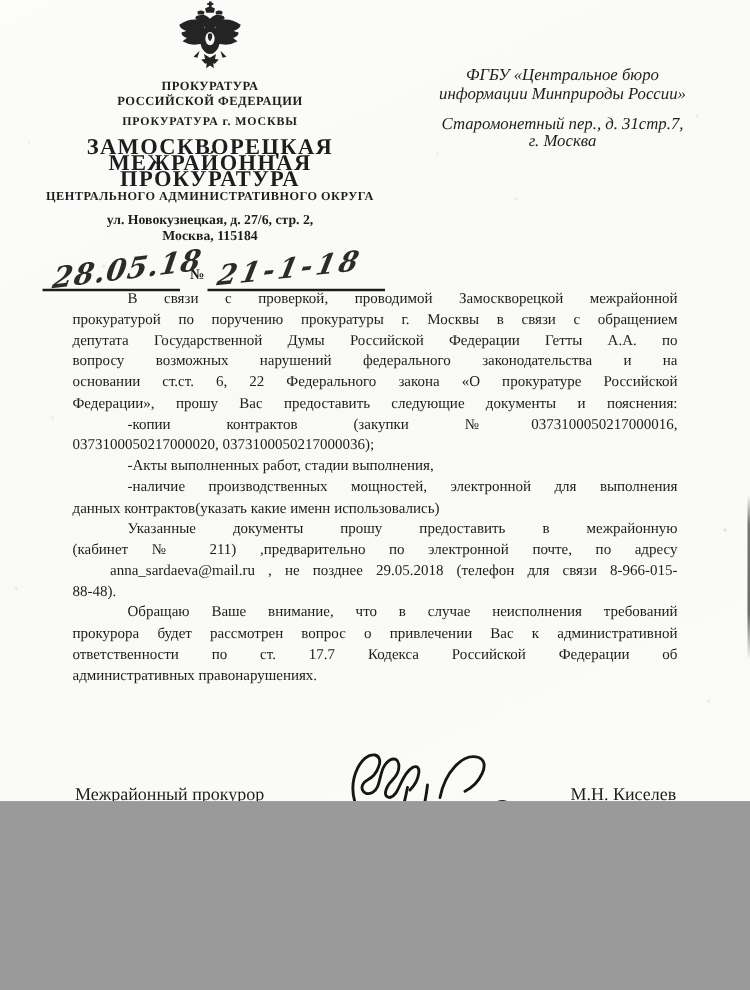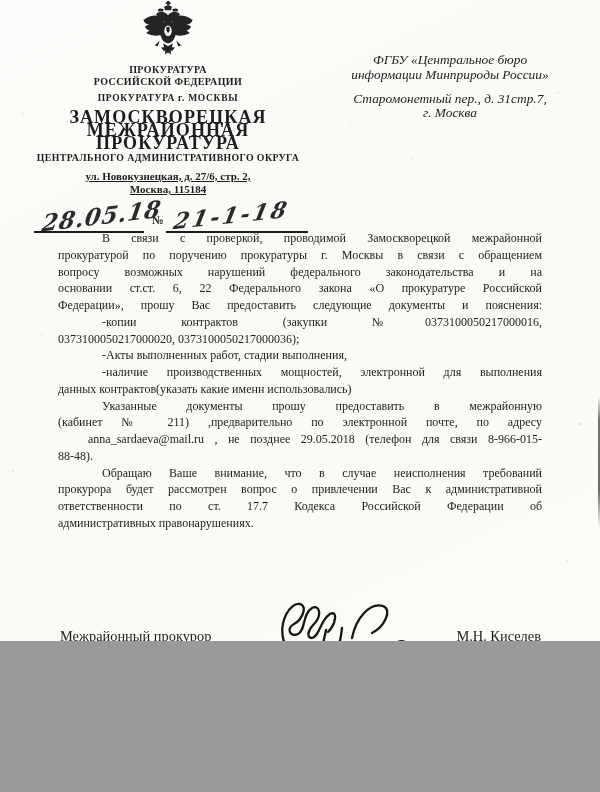--- a/index.html
+++ b/index.html
@@ -9,21 +9,21 @@
     color:#1d1d1d;font-family:"Liberation Serif","DejaVu Serif",serif;
   }
   
   .letterhead{position:absolute;left:36px;top:0;width:264px;text-align:center;}
   .emblem{width:54px;height:58px;margin:1px auto 5px;display:block;}
   .lh-s1{font-weight:700;font-size:10px;line-height:11.5px;letter-spacing:.4px;}
   .lh-s2{font-weight:700;font-size:9.5px;line-height:11px;letter-spacing:.7px;margin-top:6px;}
   .lh-big{font-weight:700;font-size:18px;line-height:13px;letter-spacing:1.1px;}
   .lh-big-first{margin-top:7px;}
   .lh-okrug{font-weight:700;font-size:9.8px;line-height:11px;letter-spacing:.4px;margin-top:2px;}
-  .lh-addr{font-weight:700;font-size:11px;line-height:13px;text-decoration:underline;}
+  .lh-addr{font-weight:700;font-size:11px;line-height:13px;}
   .lh-addr-first{margin-top:7px;}
   
   .dateline{position:relative;height:40px;margin-top:6px;text-align:left;}
   .hand{font-family:"DejaVu Serif",serif;font-style:italic;font-weight:700;color:#2b2b2b;}
   .hand-date{position:absolute;left:6px;top:0;font-size:23px;letter-spacing:1px;transform:rotate(-7deg) skewX(-16deg);}
   .hand-num{position:absolute;left:138px;top:0;font-size:22px;letter-spacing:3px;transform:rotate(-6deg) skewX(-18deg);}
   .num-sign{position:absolute;left:116px;top:12px;font-size:11.5px;font-weight:700;}
   .uline{position:absolute;top:29px;height:1.6px;background:#1c1c1c;}
   .u1{left:-2px;width:110px;}
   .u2{left:130px;width:142px;}
@@ -96,20 +96,21 @@
     <div>ФГБУ «Центральное бюро</div>
     <div>информации Минприроды России»</div>
     <div class="rec-gap"></div>
     <div>Старомонетный пер., д. 31стр.7,</div>
     <div>г. Москва</div>
   </div>
 
   <div class="body">
     <div class="ln ind">В связи с проверкой, проводимой Замоскворецкой межрайонной</div>
     <div class="ln">прокуратурой по поручению прокуратуры г. Москвы в связи с обращением</div>
+    <div class="ln">депутата Государственной Думы Российской Федерации Гетты А.А. по</div>
     <div class="ln">вопросу возможных нарушений федерального законодательства и на</div>
     <div class="ln">основании ст.ст. 6, 22 Федерального закона «О прокуратуре Российской</div>
     <div class="ln">Федерации», прошу Вас предоставить следующие документы и пояснения:</div>
     <div class="ln ind">-копии контрактов (закупки №0373100050217000016,</div>
     <div class="ln short">0373100050217000020, 0373100050217000036);</div>
     <div class="ln ind short">-Акты выполненных работ, стадии выполнения,</div>
     <div class="ln ind">-наличие производственных мощностей, электронной для выполнения</div>
     <div class="ln short">данных контрактов(указать какие именн использовались)</div>
     <div class="ln ind">Указанные документы прошу предоставить в межрайонную</div>
     <div class="ln">(кабинет № 211) ,предварительно по электронной почте, по адресу</div>

